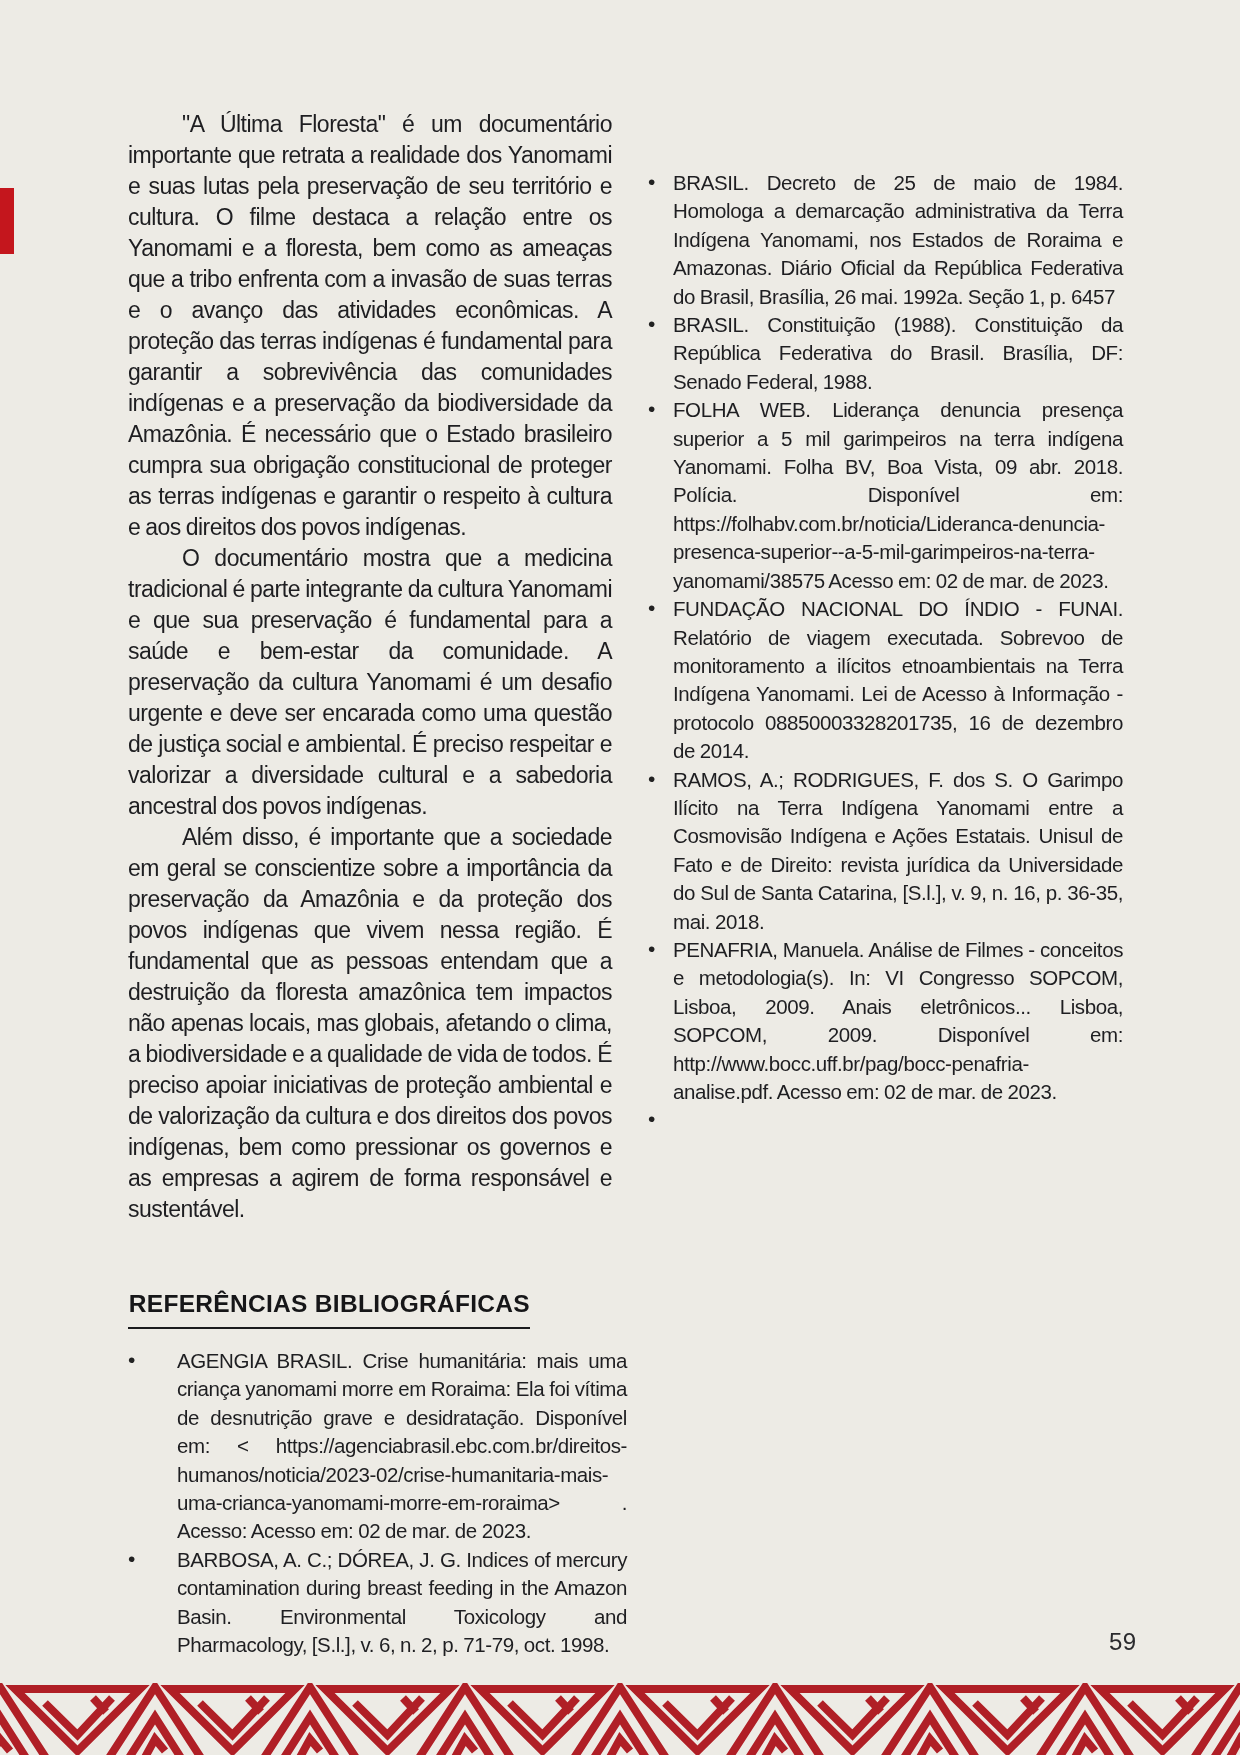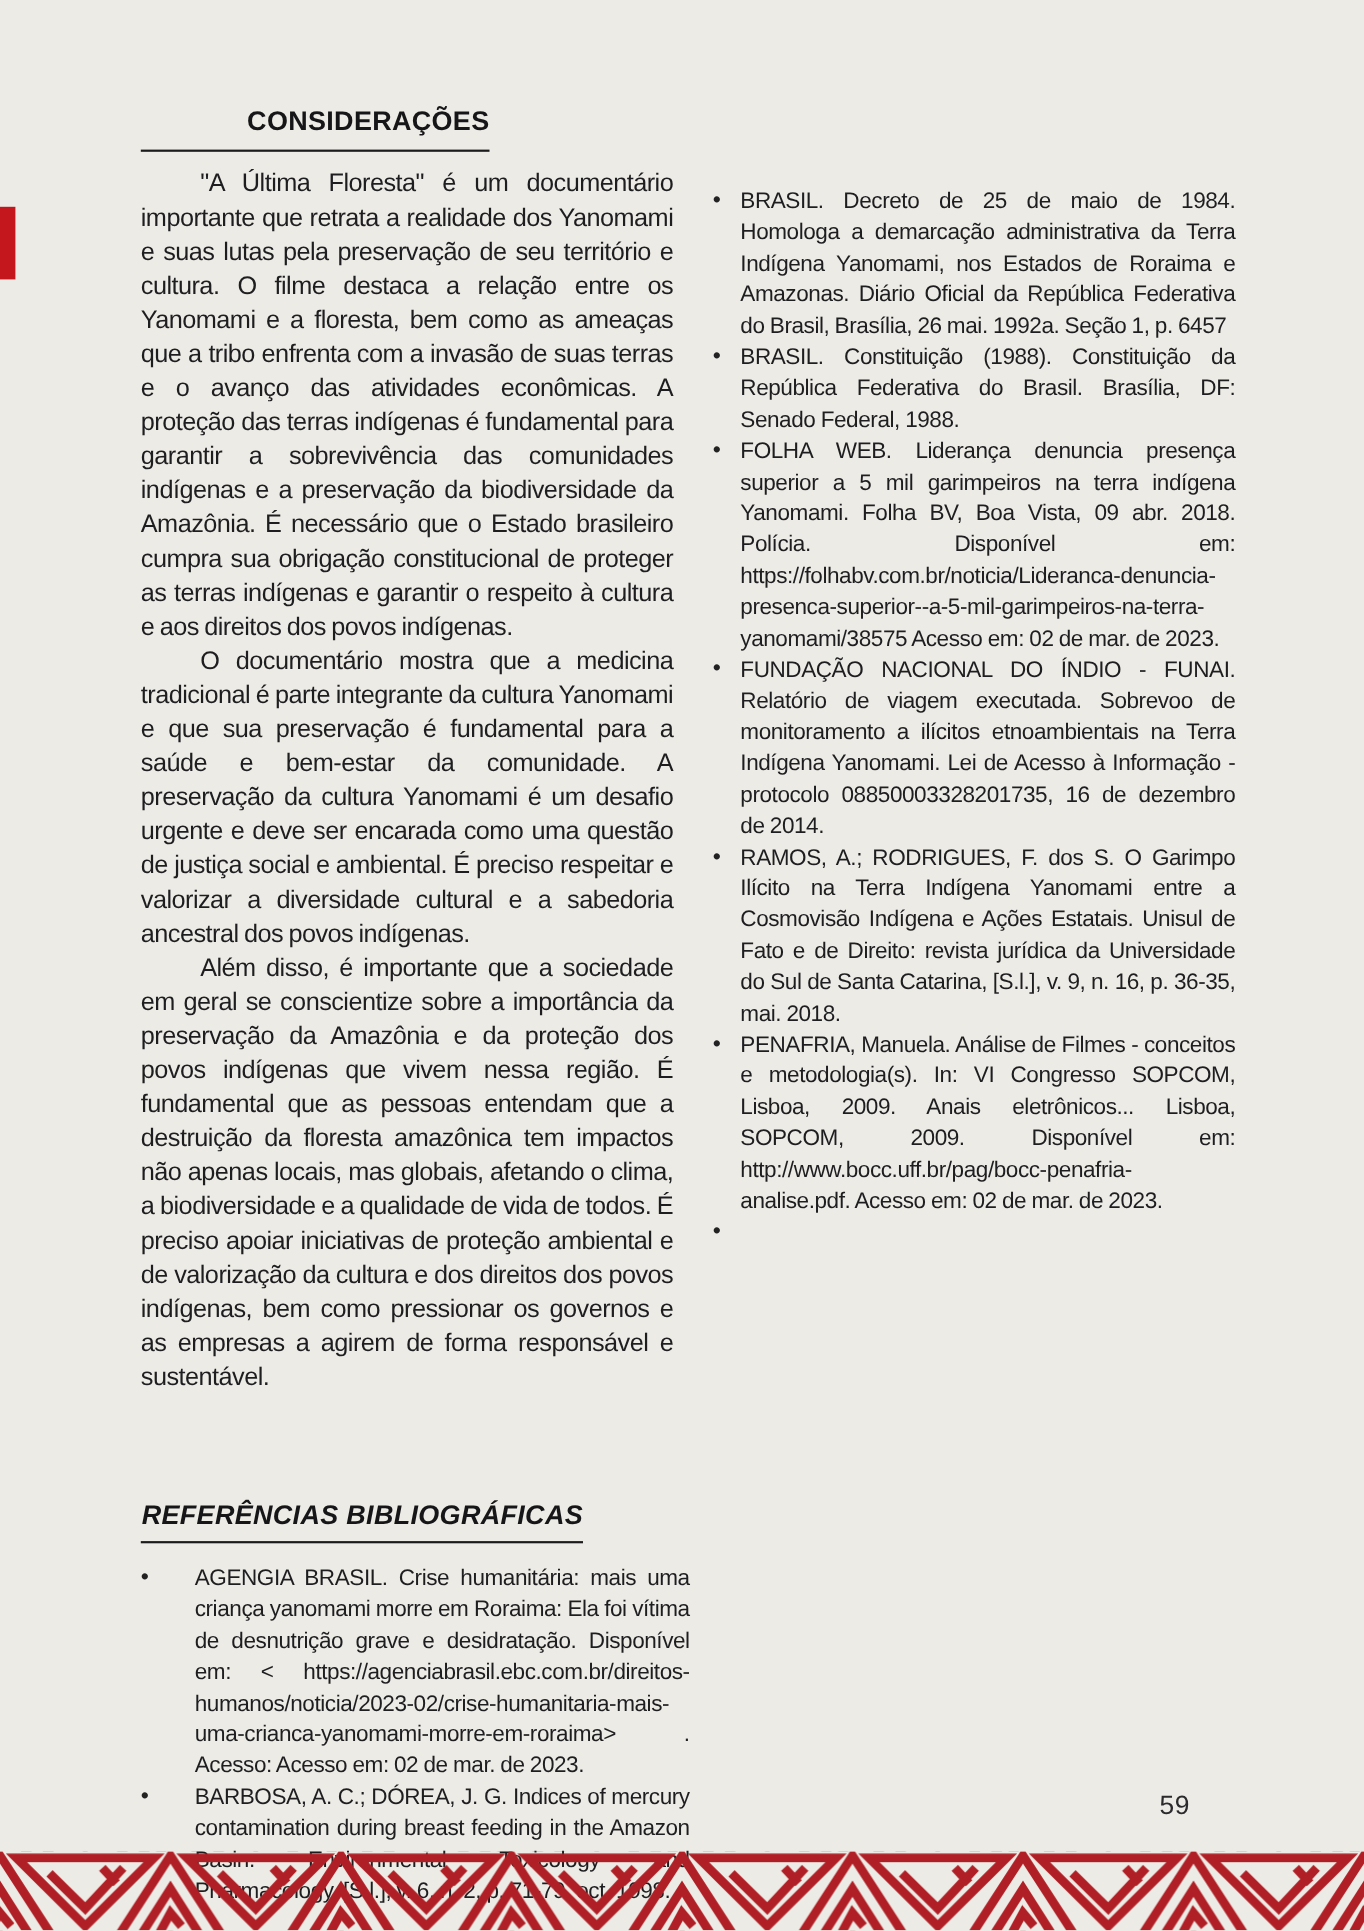--- a/index.html
+++ b/index.html
@@ -27,21 +27,21 @@
     padding-bottom:10px;
     text-align:right;
   }
   .rule-heading h1,.rule-heading h2{
     margin:0;display:inline-block;
     font-size:24.5px;line-height:30px;font-weight:700;
     letter-spacing:0.3px;color:#161618;
     white-space:nowrap;
   }
   .head-considerations{width:317px;}
-  .head-references{width:402px;margin-top:96px;padding-bottom:8px;font-style:italic;}
+  .head-references{width:402px;margin-top:64px;padding-bottom:8px;}
   .body-text{margin-top:13px;}
   .body-text p{
     margin:0;
     font-size:23px;line-height:31px;
     letter-spacing:-0.5px;word-spacing:-1px;
     text-align:justify;text-indent:54px;
     color:var(--ink);
   }
   ul.refs{
     list-style:none;margin:18px 0 0 0;padding:0;
@@ -61,39 +61,36 @@
   ul.refs b{font-weight:400;}
   .refs-left{margin-left:-15px;width:499px;}
   .refs-left li{padding-left:49px;}
   .refs-left .bullet{left:15px;}
   .refs-right{
     position:absolute;left:648px;top:151px;width:475px;
   }
   .refs-right li{padding-left:25px;}
   .refs-right .bullet{left:0;}
   .page-number{
-    position:absolute;left:1054px;top:1629px;
+    position:absolute;left:1109px;top:1629px;
     font-size:24px;line-height:26px;color:#2b2b2e;
     letter-spacing:0.5px;
   }
   .band{
     position:absolute;left:0;bottom:0;width:1240px;height:72px;
     display:block;color:var(--red);
   }
 </style>
 </head>
 <body>
 
 <div class="accent-bar"></div>
 
 <main>
   <section class="left-col">
-    <div class="rule-heading head-considerations">
-      <h1>CONSIDERAÇÕES</h1>
-    </div>
     <div class="body-text">
       <p>"A Última Floresta" é um documentário importante que retrata a realidade dos Yanomami e suas lutas pela preservação de seu território e cultura. O filme destaca a relação entre os Yanomami e a floresta, bem como as ameaças que a tribo enfrenta com a invasão de suas terras e o avanço das atividades econômicas. A proteção das terras indígenas é fundamental para garantir a sobrevivência das comunidades indígenas e a preservação da biodiversidade da Amazônia. É necessário que o Estado brasileiro cumpra sua obrigação constitucional de proteger as terras indígenas e garantir o respeito à cultura e aos direitos dos povos indígenas.</p>
       <p>O documentário mostra que a medicina tradicional é parte integrante da cultura Yanomami e que sua preservação é fundamental para a saúde e bem-estar da comunidade. A preservação da cultura Yanomami é um desafio urgente e deve ser encarada como uma questão de justiça social e ambiental. É preciso respeitar e valorizar a diversidade cultural e a sabedoria ancestral dos povos indígenas.</p>
       <p>Além disso, é importante que a sociedade em geral se conscientize sobre a importância da preservação da Amazônia e da proteção dos povos indígenas que vivem nessa região. É fundamental que as pessoas entendam que a destruição da floresta amazônica tem impactos não apenas locais, mas globais, afetando o clima, a biodiversidade e a qualidade de vida de todos. É preciso apoiar iniciativas de proteção ambiental e de valorização da cultura e dos direitos dos povos indígenas, bem como pressionar os governos e as empresas a agirem de forma responsável e sustentável.</p>
     </div>
     <div class="rule-heading head-references">
       <h2>REFERÊNCIAS BIBLIOGRÁFICAS</h2>
     </div>
     <ul class="refs refs-left">
         <li><span class="bullet">•</span><span>AGENGIA BRASIL. </span><b>Crise humanitária: mais uma criança yanomami morre em Roraima</b><span>: Ela foi vítima de desnutrição grave e desidratação. Disponível em: &lt; https://agenciabrasil.ebc.com.br/direitos-humanos/noticia/2023-02/crise-humanitaria-mais-uma-crianca-yanomami-morre-em-roraima&gt; . Acesso: Acesso em: 02 de mar. de 2023.</span></li>

